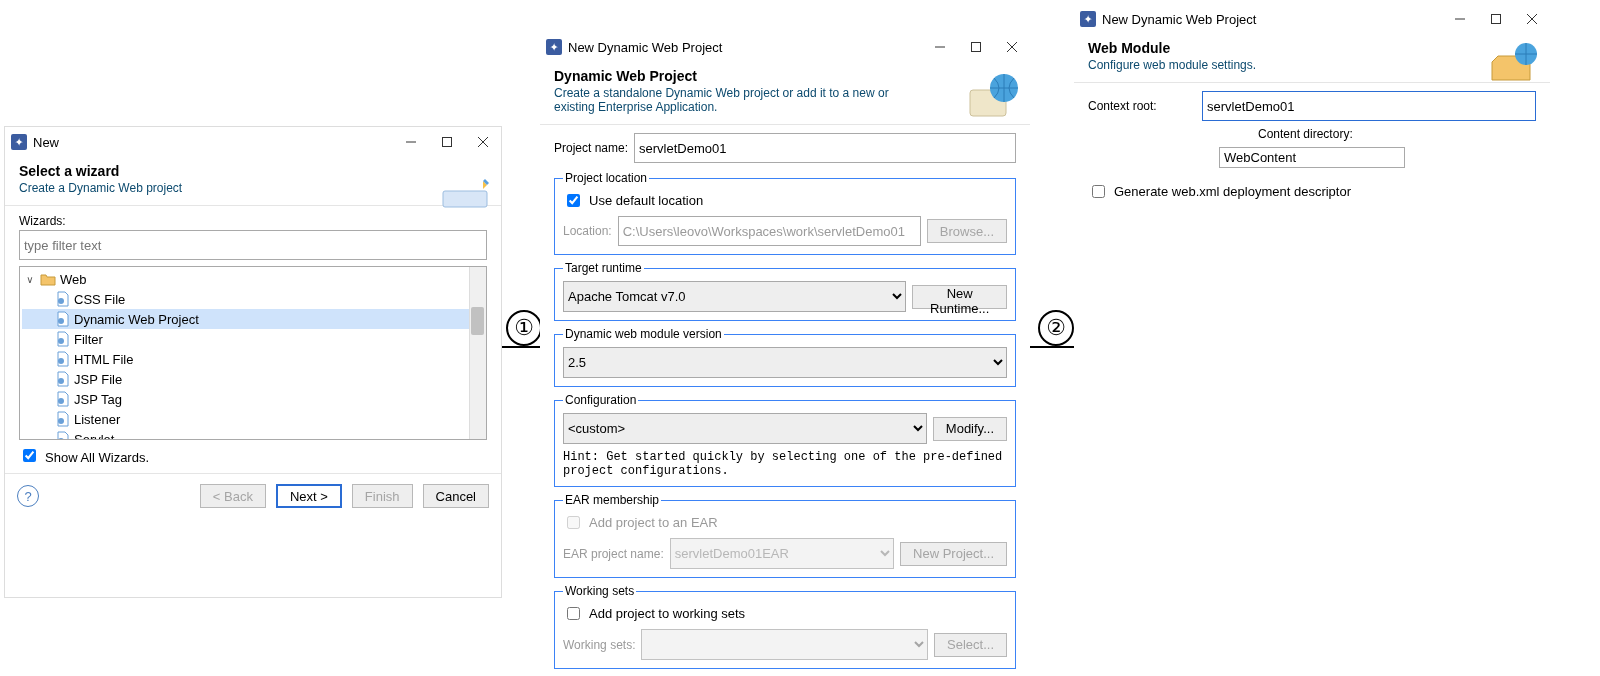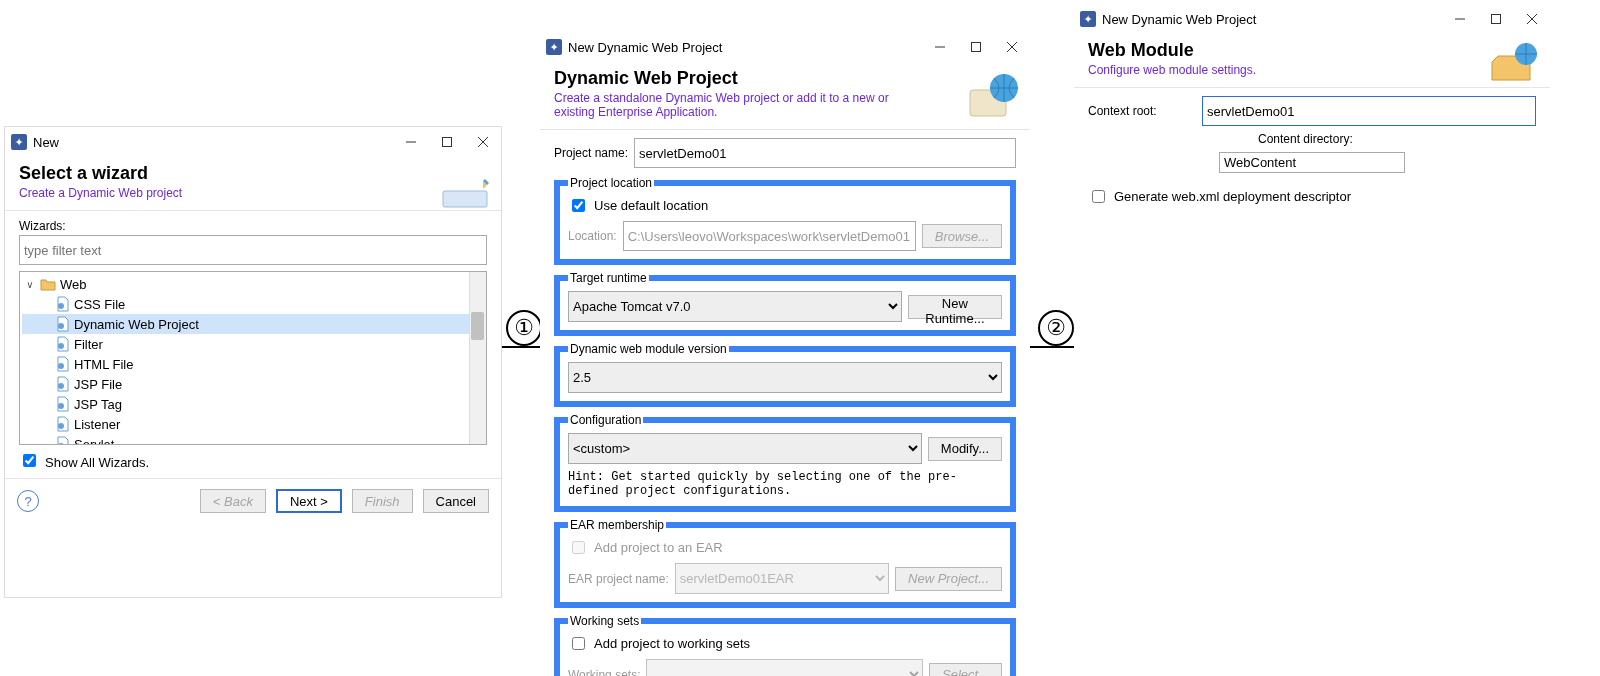--- a/index.html
+++ b/index.html
@@ -5,32 +5,32 @@
   * { box-sizing: border-box; font-family: "Segoe UI", Tahoma, sans-serif; font-size: 13px; }
   body { margin: 0; background: #fff; width: 1600px; height: 676px; position: relative; overflow: hidden; }
   .panel { position: absolute; background: #fff; border: 1px solid #ddd; }
   .titlebar { display:flex; align-items:center; height:30px; padding:0 0 0 6px; }
   .titlebar .logo { width:16px; height:16px; background:#3b5ca0; display:inline-flex; align-items:center; justify-content:center; color:#fff; font-size:11px; border-radius:2px; margin-right:6px;}
   .titlebar .title { flex:1; }
   .winbtns { display:flex; }
   .winbtn { width:36px; height:28px; display:flex; align-items:center; justify-content:center; color:#333; }
   .winbtn svg { width:10px; height:10px; }
   .header { padding:6px 14px 10px 14px; border-bottom:1px solid #e5e5e5; position:relative; }
-  .header .htitle { font-weight:bold; font-size:18px; }
-  .header .hdesc { font-size:12px; color:#6d28d9; margin-top:2px; max-width:80%; }
+  .header .htitle { font-weight:bold; font-size:14px; }
+  .header .hdesc { font-size:12px; color:#0c4a6e; margin-top:2px; max-width:80%; }
   .header .himg { position:absolute; right:8px; top:4px; width:56px; height:56px; }
   .body { padding:8px 14px; }
   .label { font-size:12px; }
   input[type=text] { border:1px solid #a9a9a9; padding:2px 4px; height:30px; background:#fff; }
   input[type=text].sel { border:1px solid #2a6cd4; }
   select { border:1px solid #a9a9a9; height:31px; background:#eee; width:100%; }
   button { border:1px solid #b8b8b8; background:#eee; height:24px; padding:0 12px; }
   button.primary { border:2px solid #2a6cd4; background:#fff; }
-  button:disabled { color:#a5a5a5;font-style:italic; }
-  fieldset { border:6px solid #3b82f6; margin:6px 0 6px 0; padding:6px 8px 8px 8px; }
+  button:disabled { color:#a5a5a5; }
+  fieldset { border:1px solid #3b82f6; margin:6px 0 6px 0; padding:6px 8px 8px 8px; }
   legend,.fslab { font-size:12px; padding:0 2px; }
   .row { display:flex; align-items:center; gap:6px; }
   .cb { width:13px; height:13px; }
   .tree { border:1px solid #a9a9a9; height:174px; overflow:auto; padding:2px 2px; position:relative;}
   .tree-item { display:flex; align-items:center; height:20px; padding:0 2px; gap:4px; }
   .tree-item.root { font-size:12px; }
   .tree-item.sel { background:#cfe3fb; }
   .tw { width:12px; text-align:center; font-size:10px; color:#555;}
   .ticon { width:16px; height:16px; display:inline-block; }
   .scroll-dummy { position:absolute; right:0; top:0; bottom:0; width:17px; background:#f0f0f0; border-left:1px solid #ddd;}

